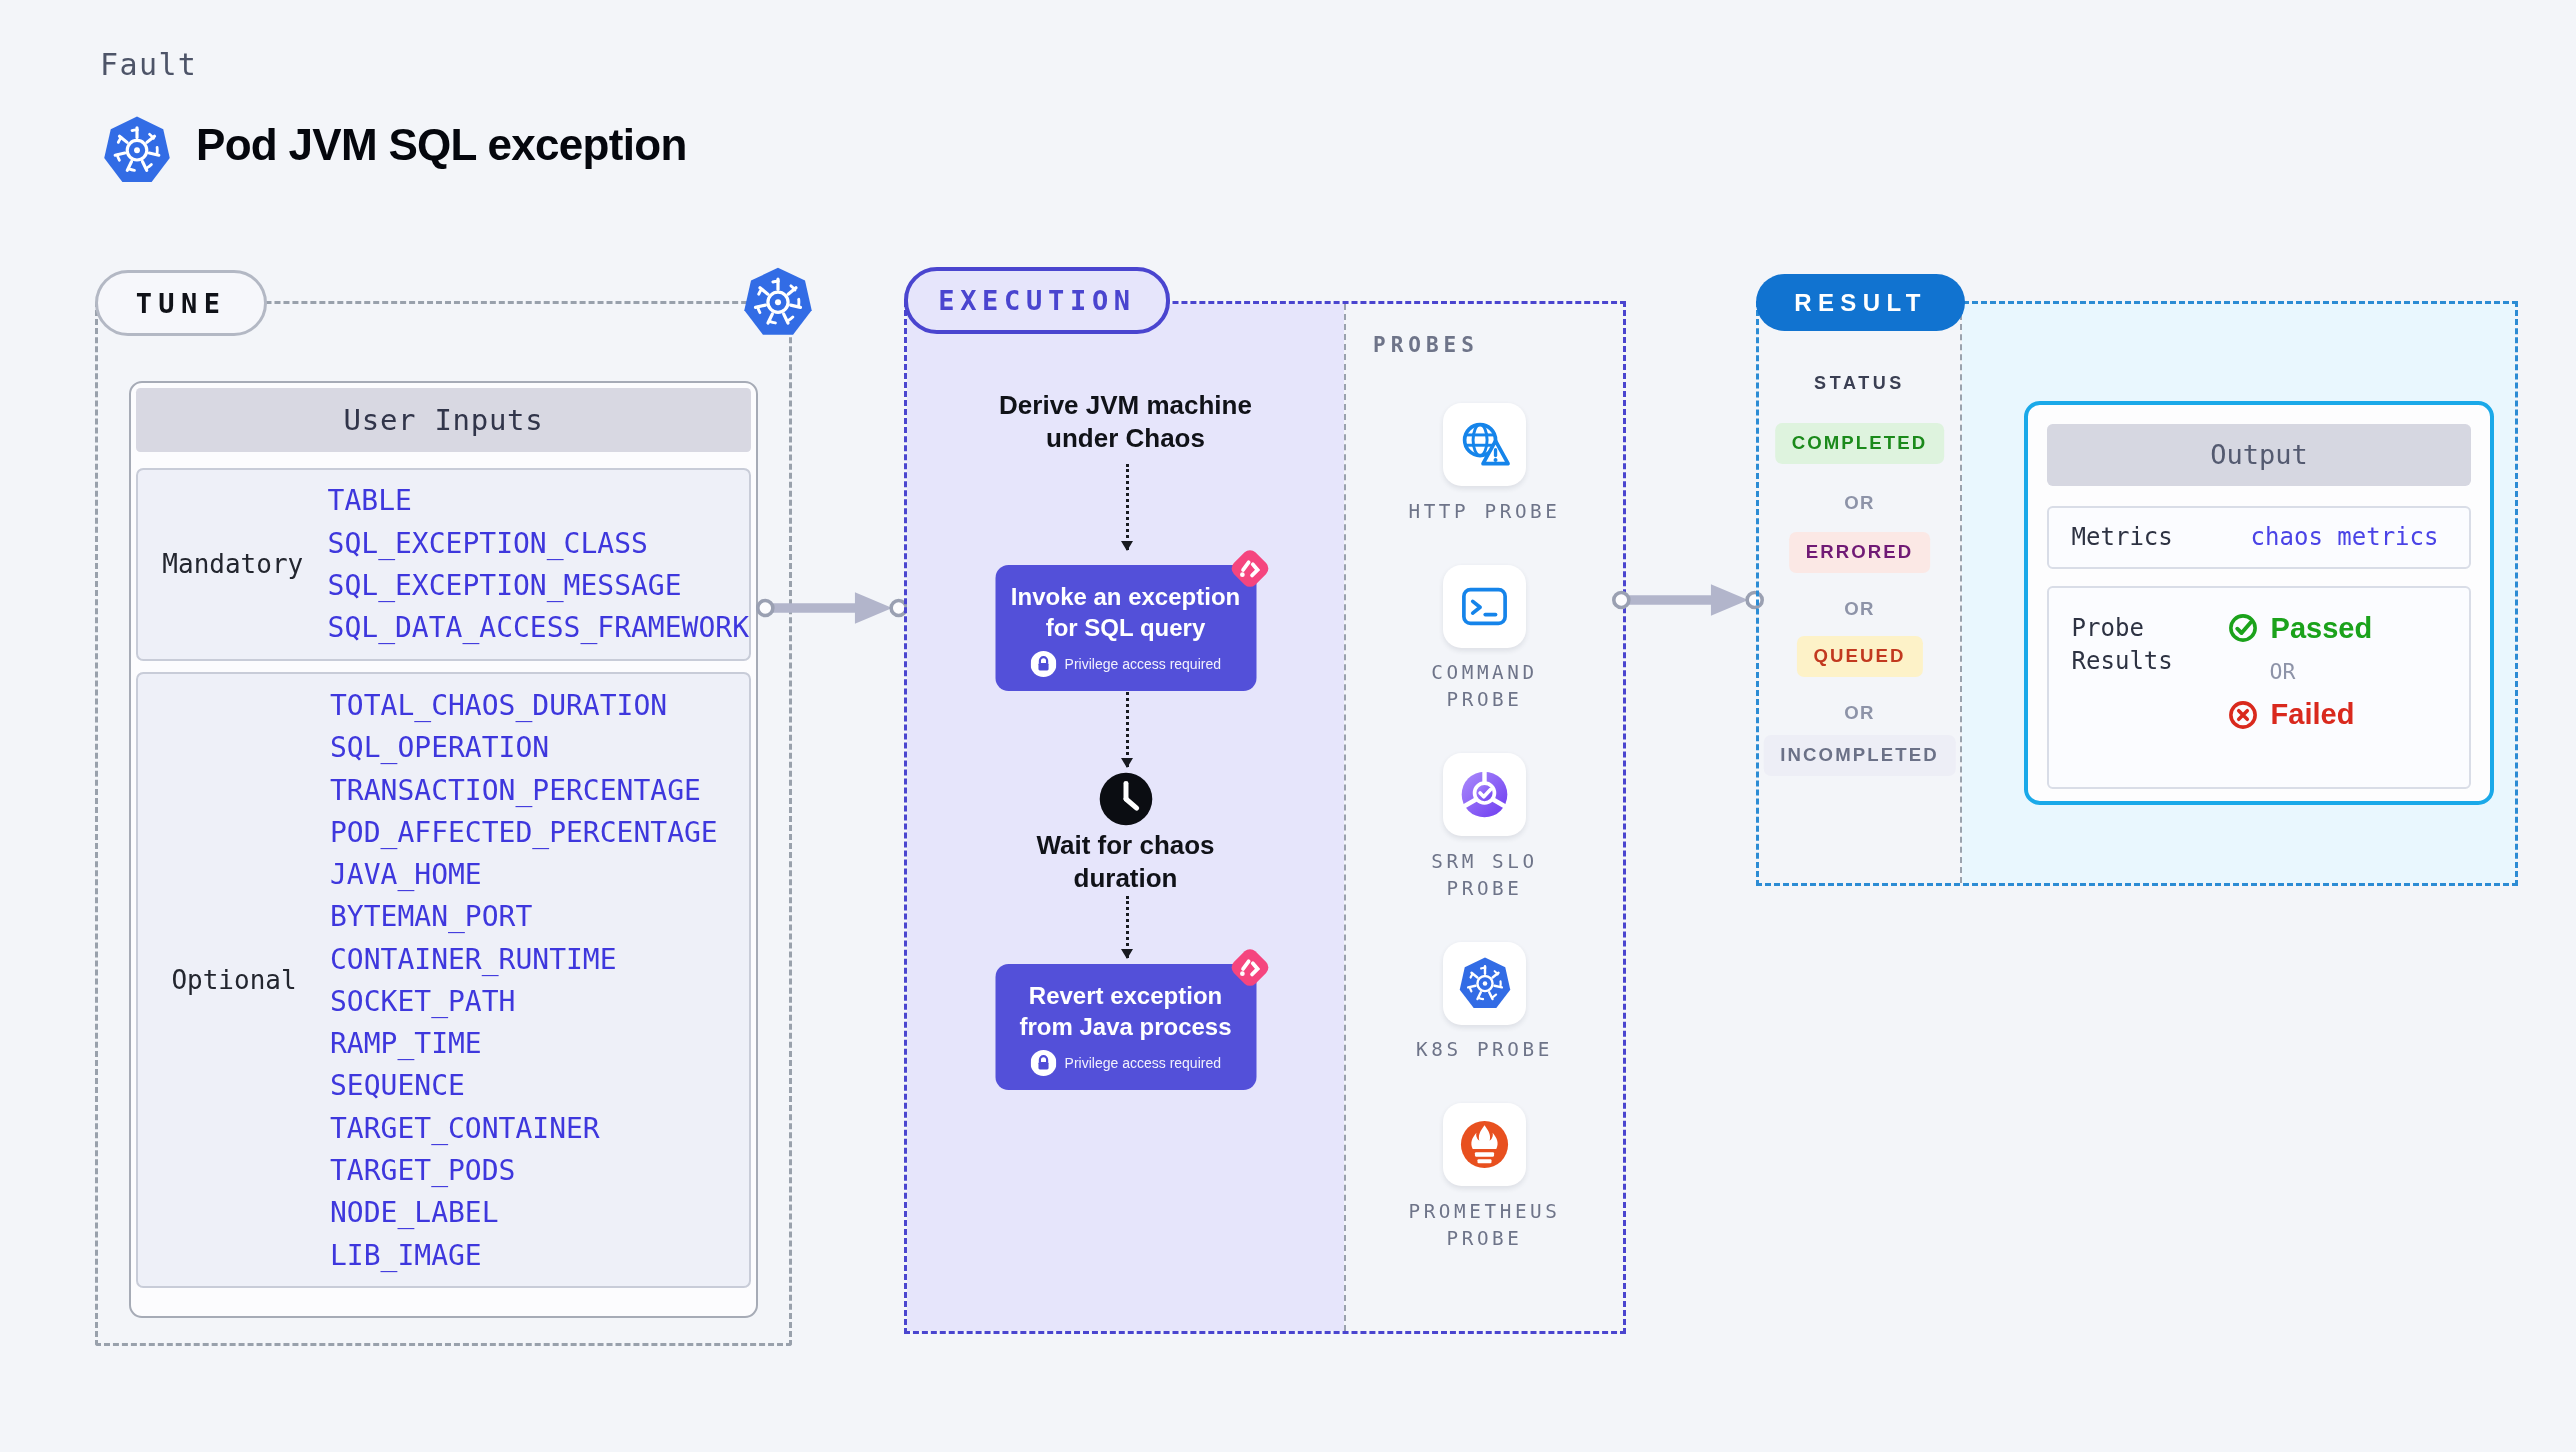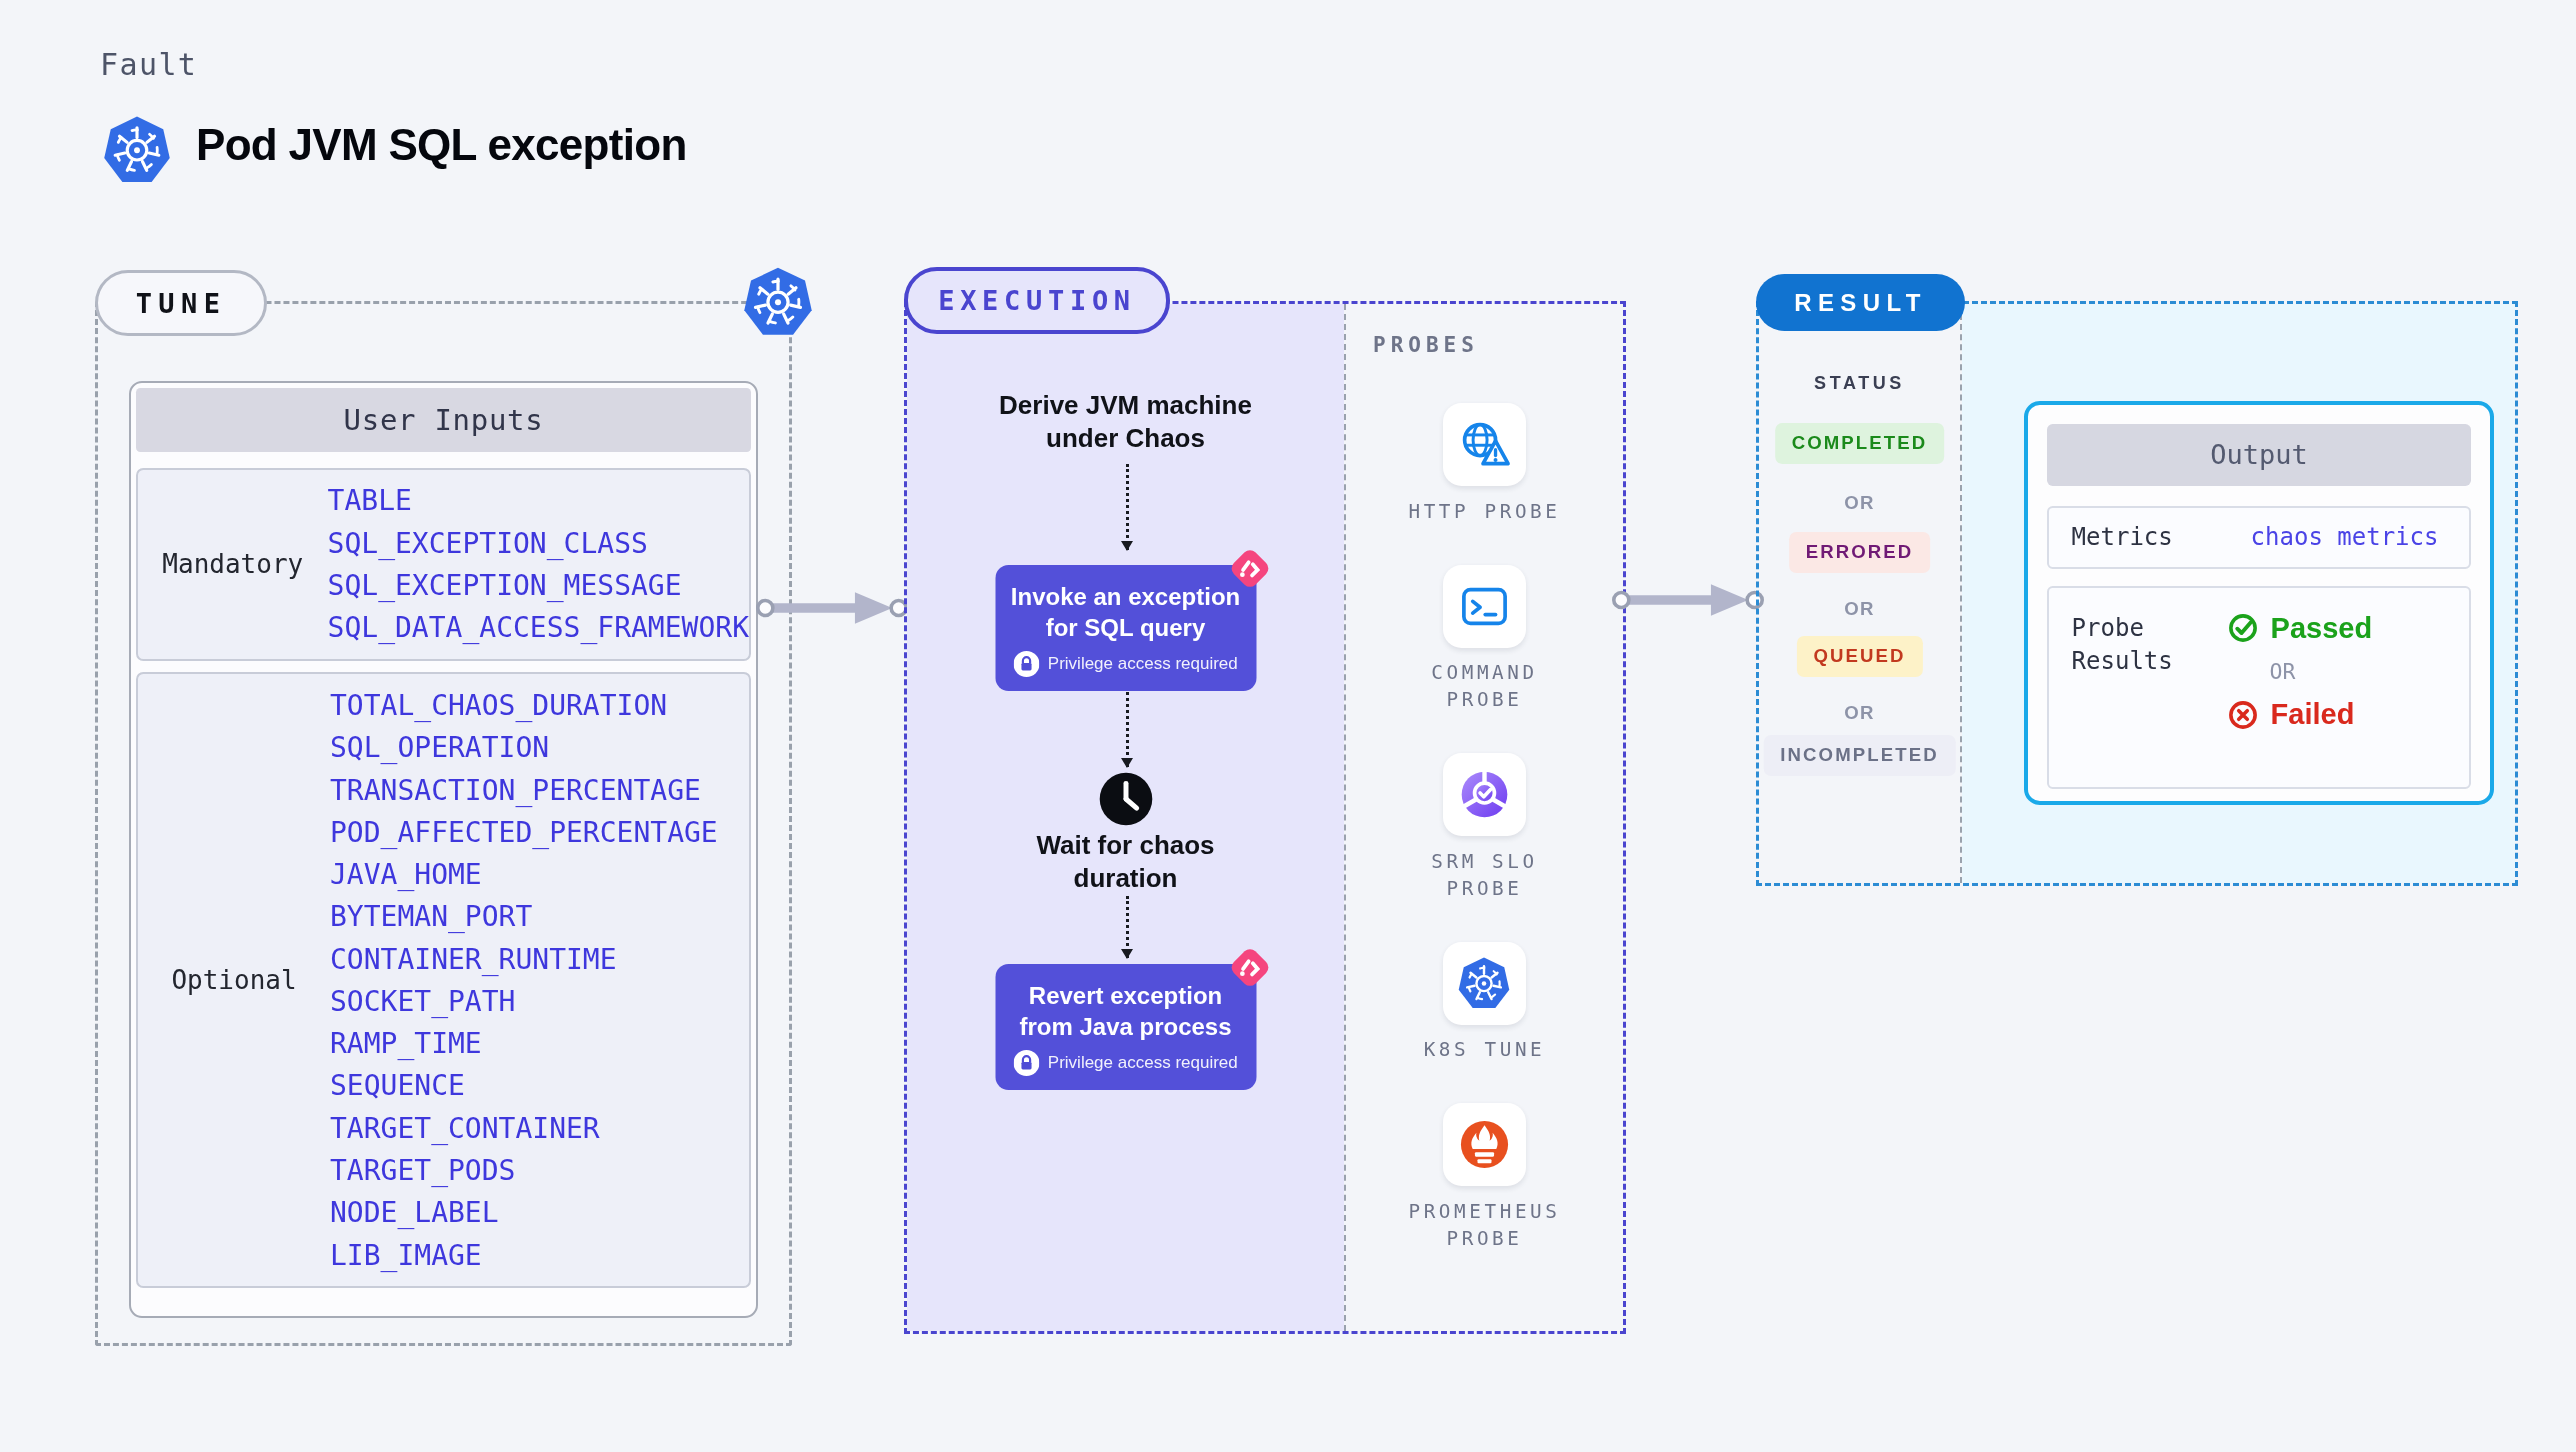--- a/index.html
+++ b/index.html
@@ -54,21 +54,21 @@
     border:6.4px solid transparent;border-top:10px solid #181a20;}
   .conn1{top:160px;height:86px;}
   .conn2{top:388px;height:75px;}
   .conn3{top:592px;height:62px;}
   .step-card{left:50%;transform:translateX(-50%);width:261px;background:#5350d9;border-radius:13px;
     padding:15.8px 10px 14.3px;box-sizing:border-box;text-align:center;color:#fff;}
   .invoke-card{top:261px;}
   .revert-card{top:660px;}
   .step-title{font-weight:bold;font-size:24px;line-height:31.5px;}
   .priv-row{margin-top:7.2px;display:flex;align-items:center;justify-content:center;gap:8.6px;}
-  .priv-note{font-size:17px;color:rgba(255,255,255,0.92);}
+  .priv-note{font-size:14px;color:rgba(255,255,255,0.92);}
   .chaos-pin{position:absolute;right:-17px;top:-20px;width:47px;height:47px;}
   .clock-wrap{left:50%;transform:translateX(-50%);top:468px;width:54px;height:54px;}
   .wait-text{left:0;right:0;top:525px;text-align:center;font-weight:bold;font-size:26px;line-height:33px;color:#101218;}
 
   
   .probes-label{left:27px;top:29px;font-family:"DejaVu Sans Mono",monospace;font-weight:bold;font-size:21px;
     color:#6e7489;letter-spacing:5px;}
   .probe-list{left:0;right:0;top:99px;display:flex;flex-direction:column;align-items:center;gap:40px;}
   .probe-item{display:flex;flex-direction:column;align-items:center;}
   .probe-card{width:83px;height:83px;background:#ffffff;border-radius:18.6px;display:flex;align-items:center;justify-content:center;
@@ -300,21 +300,21 @@
         </div>
         <div class="probe-name">SRM SLO PROBE</div>
       </div>
 
       <div class="probe-item">
         <div class="probe-card">
           <svg width="54" height="54" viewBox="0 0 76 76">
               <use href="#k8s-logo"></use>
             </svg>
         </div>
-        <div class="probe-name">K8S TUNE</div>
+        <div class="probe-name">K8S PROBE</div>
       </div>
 
       <div class="probe-item">
         <div class="probe-card">
           <svg width="53" height="53" viewBox="0 0 72 72">
             <circle cx="36" cy="36" r="32" fill="#e8501f"></circle>
             <path d="M36 10 C30 18 27 24 29 31 C25 28 24 23 25 20 C19 27 16 34 20 42 L52 42 C56 34 53 27 47 20 C48 23 47 28 43 31 C45 24 42 18 36 10 Z" fill="#ffffff"></path>
             <rect x="23" y="46.5" width="26" height="6" rx="1.5" fill="#ffffff"></rect>
             <rect x="26.5" y="56" width="19" height="5.5" rx="1.5" fill="#ffffff"></rect>
           </svg>

